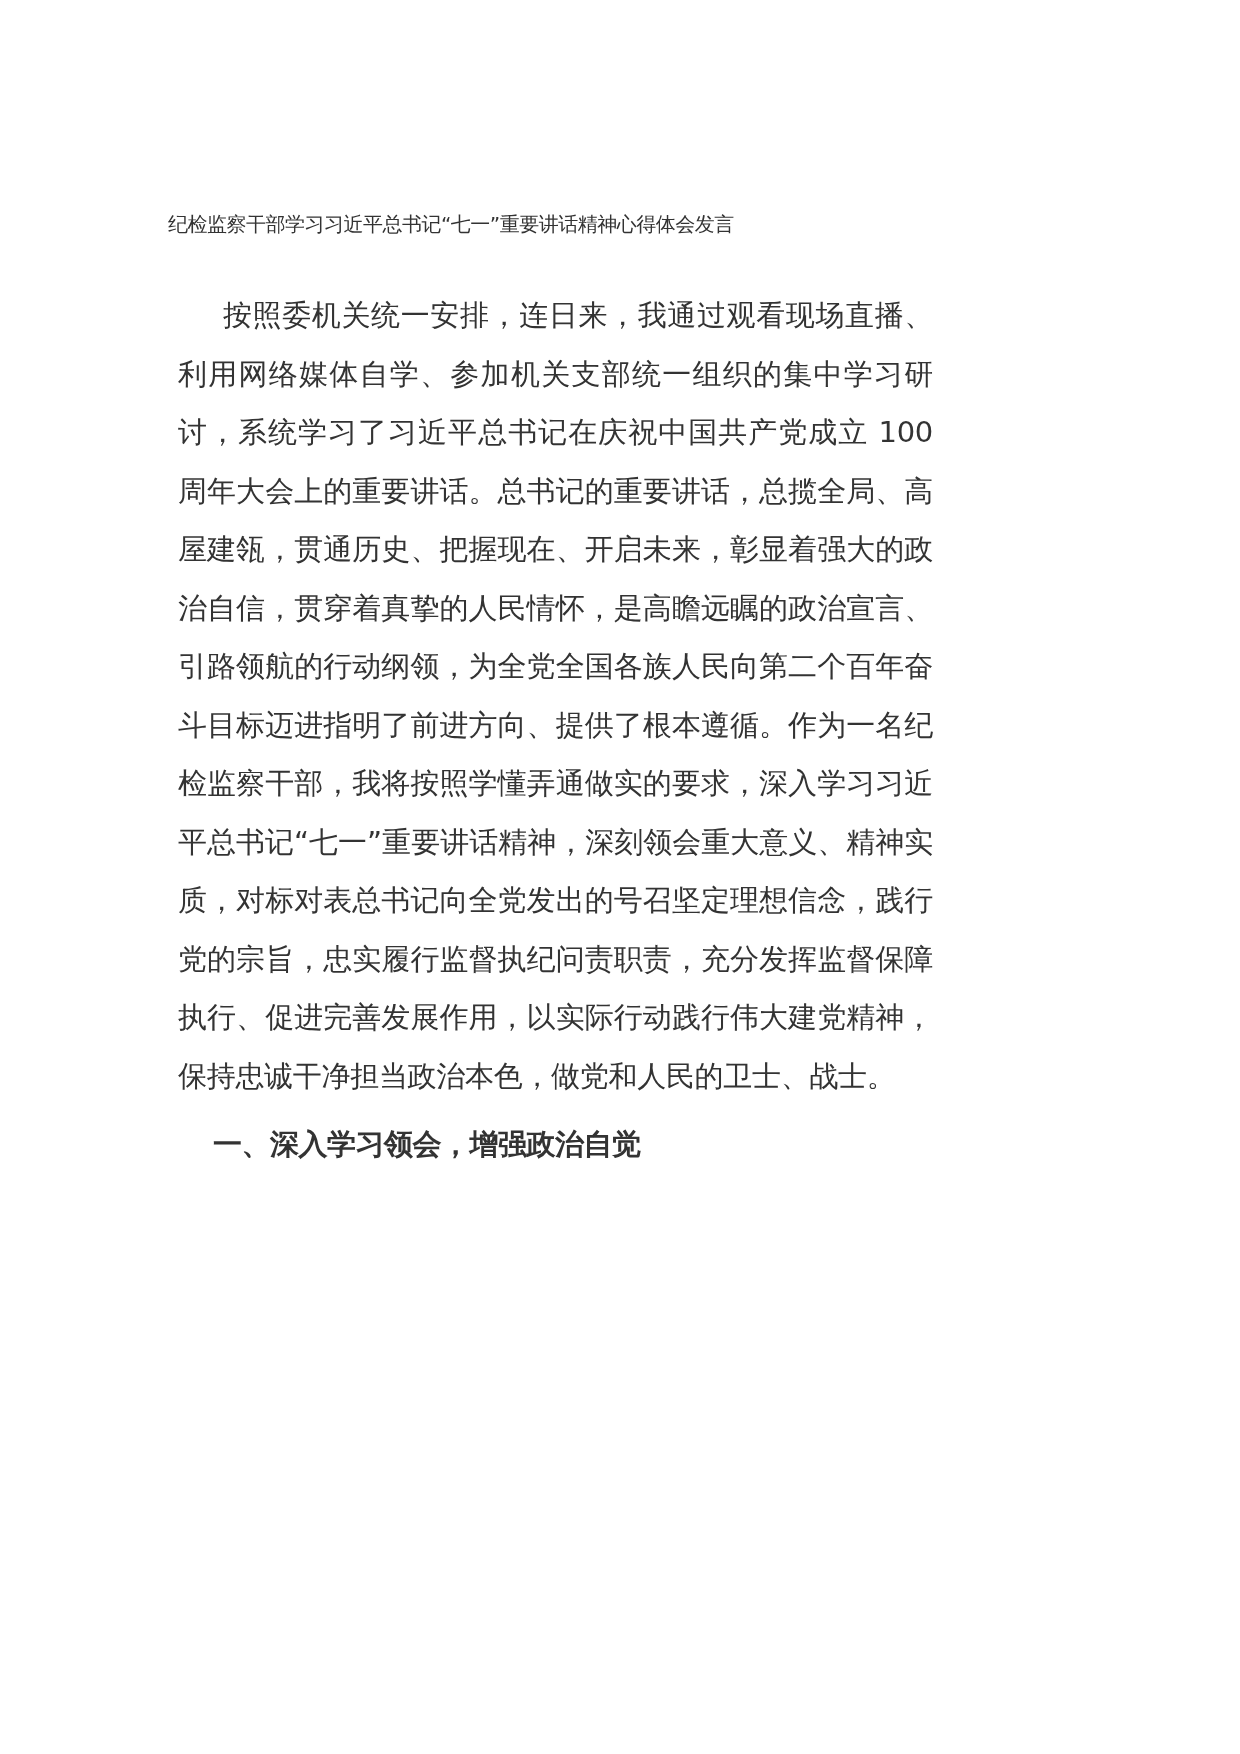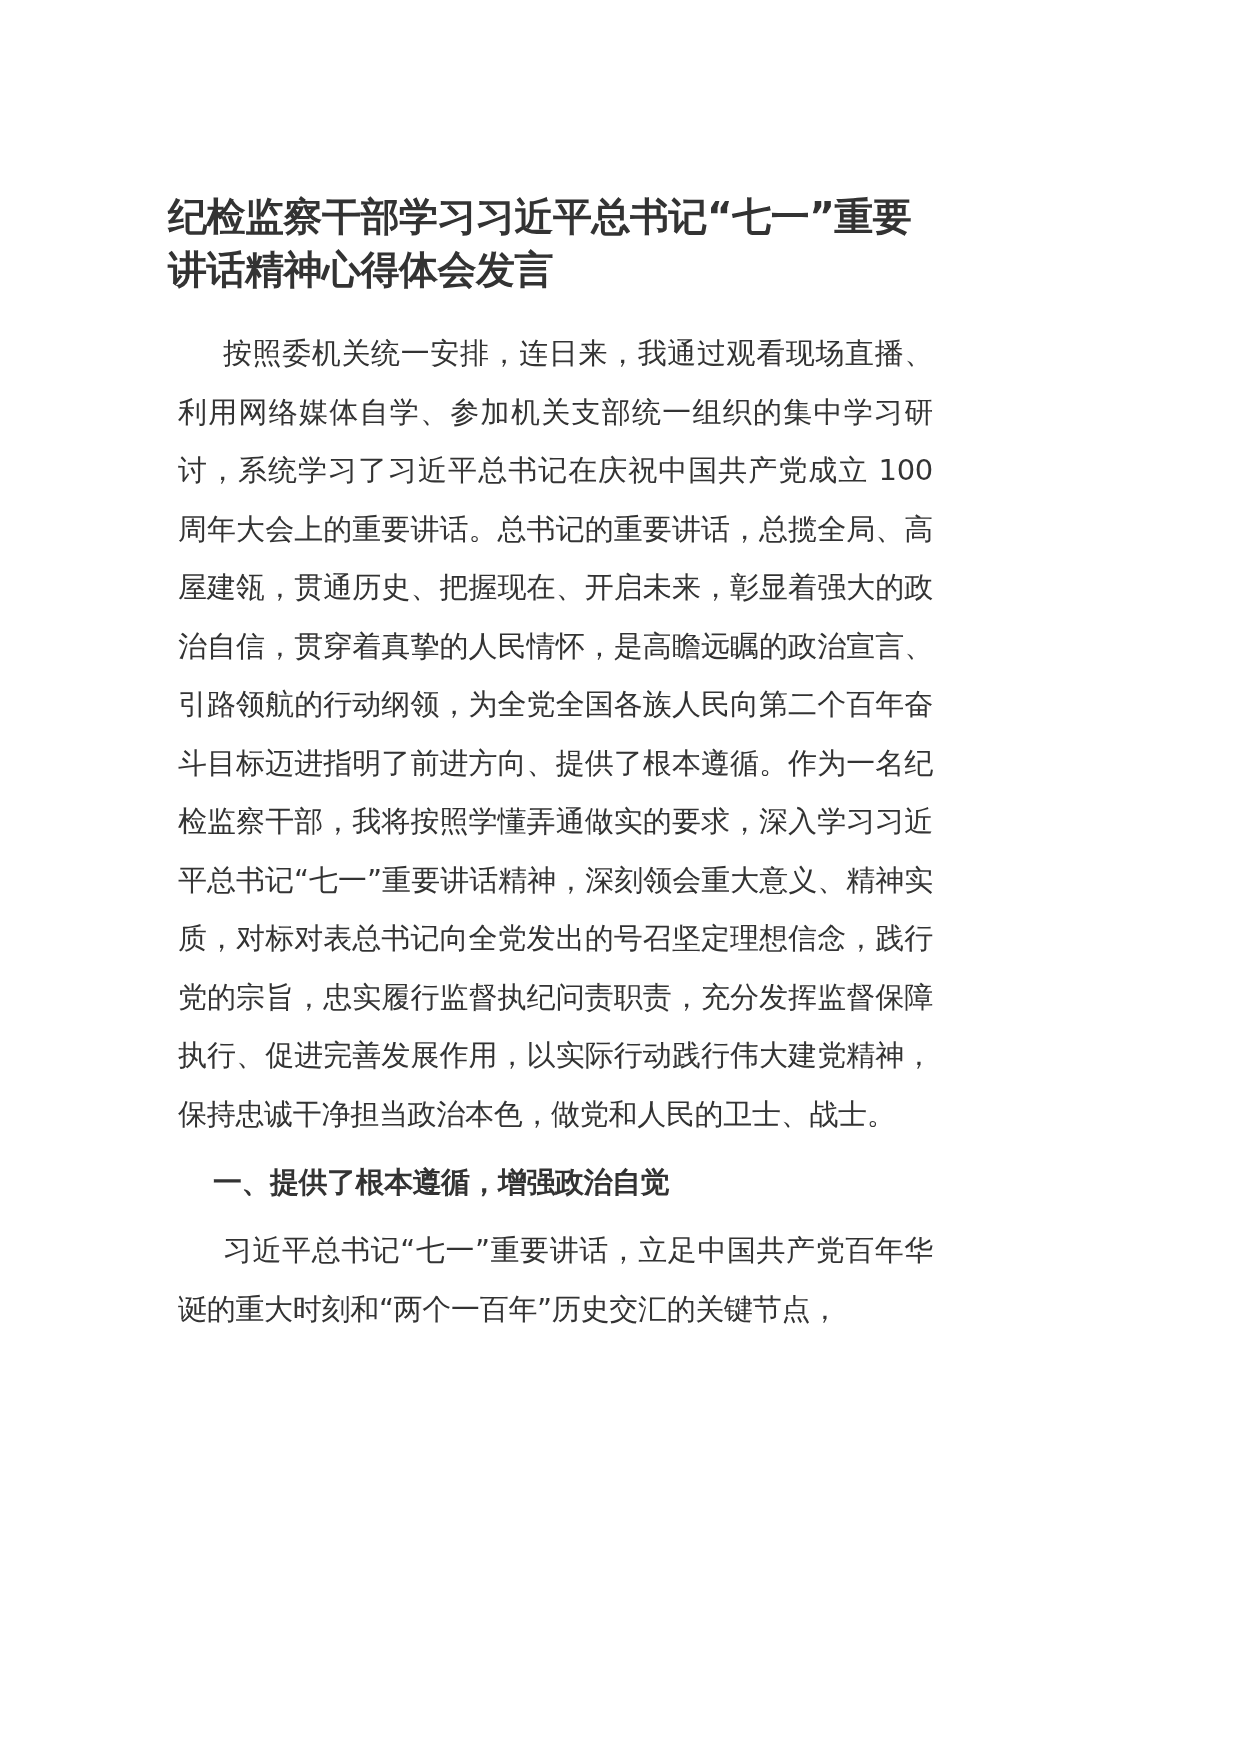--- a/index.html
+++ b/index.html
@@ -1,26 +1,25 @@
 <!DOCTYPE html>
 <html><head>
 <meta charset="utf-8">
 <style>
   html, body { margin: 0; padding: 0; background: #ffffff; }
   body { width: 1240px; height: 1754px; position: relative; overflow: hidden;
          font-family: "DejaVu Sans", "Liberation Sans", sans-serif; color: #333333; }
   .page { position: absolute; left: 168px; top: 190px; width: 775px; }
-  .title { font-size: 39px; line-height: 53px; margin: 0 0 28px 0; font-weight: bold;
+  .title { font-size: 20px; line-height: 68px; margin: 0 0 28px 0; font-weight: normal;
            letter-spacing: -0.5px; }
   .para { font-size: 29px; line-height: 58.5px; margin: 10px; text-indent: 45px;
           text-align: justify; letter-spacing: -0.3px; }
   .heading { font-size: 29px; line-height: 58px; margin: 0; padding-left: 45px; font-weight: bold;
              color: #333333; letter-spacing: -0.5px; }
 </style>
 </head>
 <body>
 
 <div class="page">
   <h1 class="title">纪检监察干部学习习近平总书记“七一”重要讲话精神心得体会发言</h1>
   <p class="para">按照委机关统一安排，连日来，我通过观看现场直播、利用网络媒体自学、参加机关支部统一组织的集中学习研讨，系统学习了习近平总书记在庆祝中国共产党成立 100 周年大会上的重要讲话。总书记的重要讲话，总揽全局、高屋建瓴，贯通历史、把握现在、开启未来，彰显着强大的政治自信，贯穿着真挚的人民情怀，是高瞻远瞩的政治宣言、引路领航的行动纲领，为全党全国各族人民向第二个百年奋斗目标迈进指明了前进方向、提供了根本遵循。作为一名纪检监察干部，我将按照学懂弄通做实的要求，深入学习习近平总书记“七一”重要讲话精神，深刻领会重大意义、精神实质，对标对表总书记向全党发出的号召坚定理想信念，践行党的宗旨，忠实履行监督执纪问责职责，充分发挥监督保障执行、促进完善发展作用，以实际行动践行伟大建党精神，保持忠诚干净担当政治本色，做党和人民的卫士、战士。</p>
-  <h2 class="heading">一、提供了根本遵循，增强政治自觉</h2>
-  <p class="para">习近平总书记“七一”重要讲话，立足中国共产党百年华诞的重大时刻和“两个一百年”历史交汇的关键节点，</p>
+  <h2 class="heading">一、深入学习领会，增强政治自觉</h2>
 </div>
 
 </body></html>

